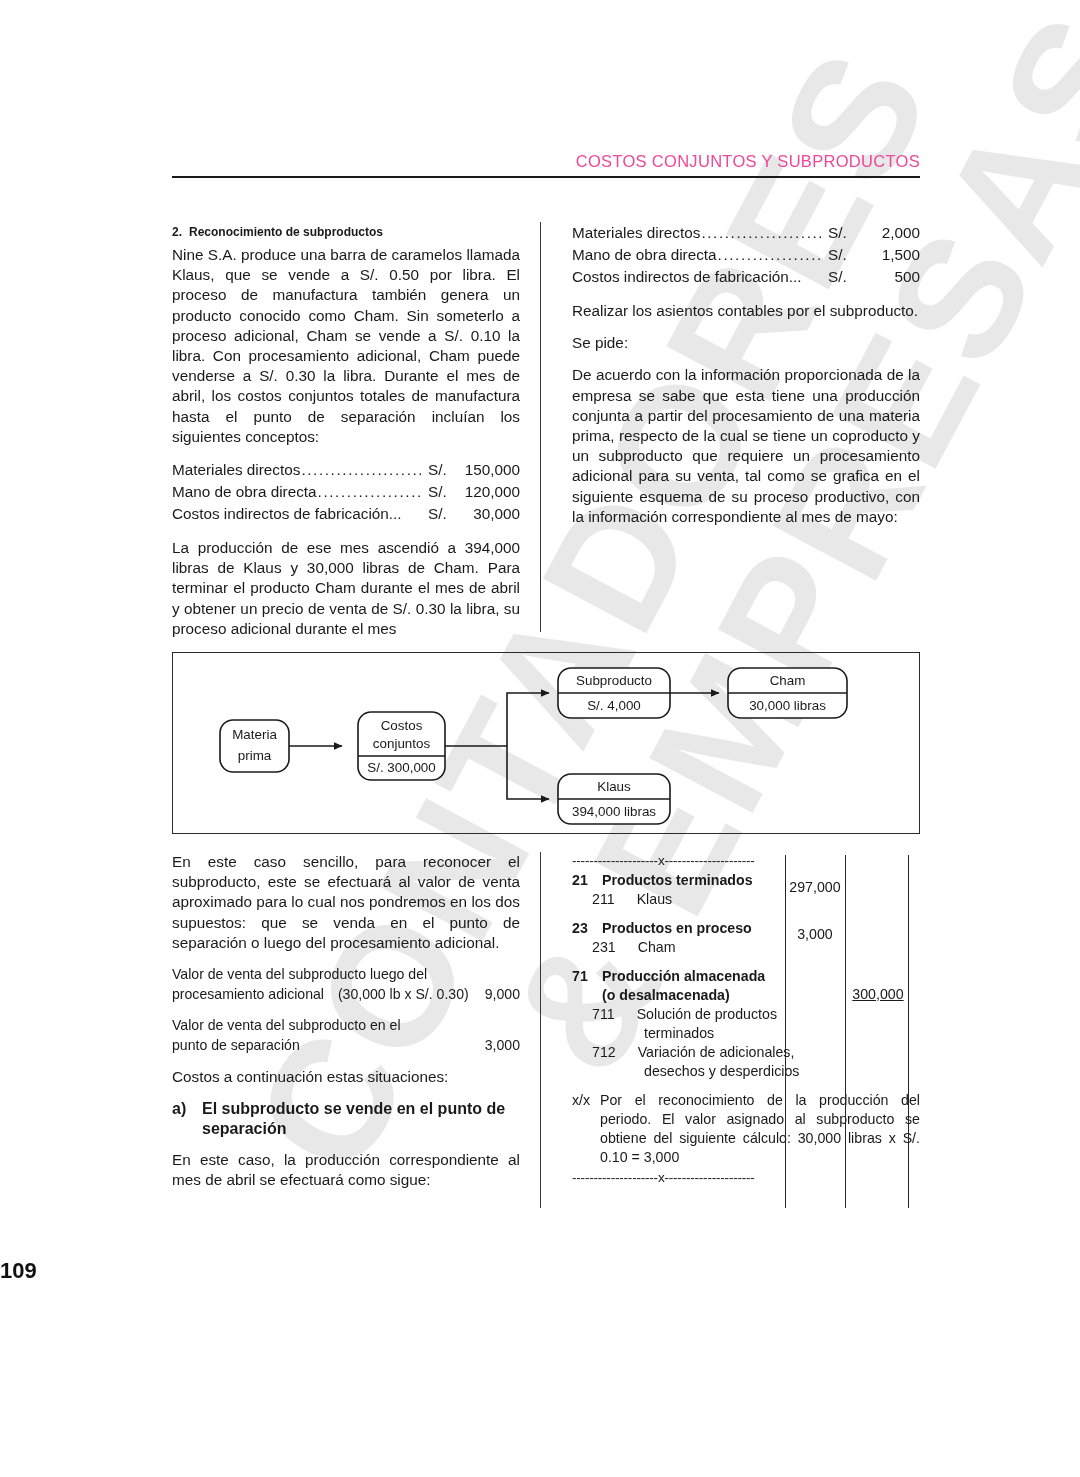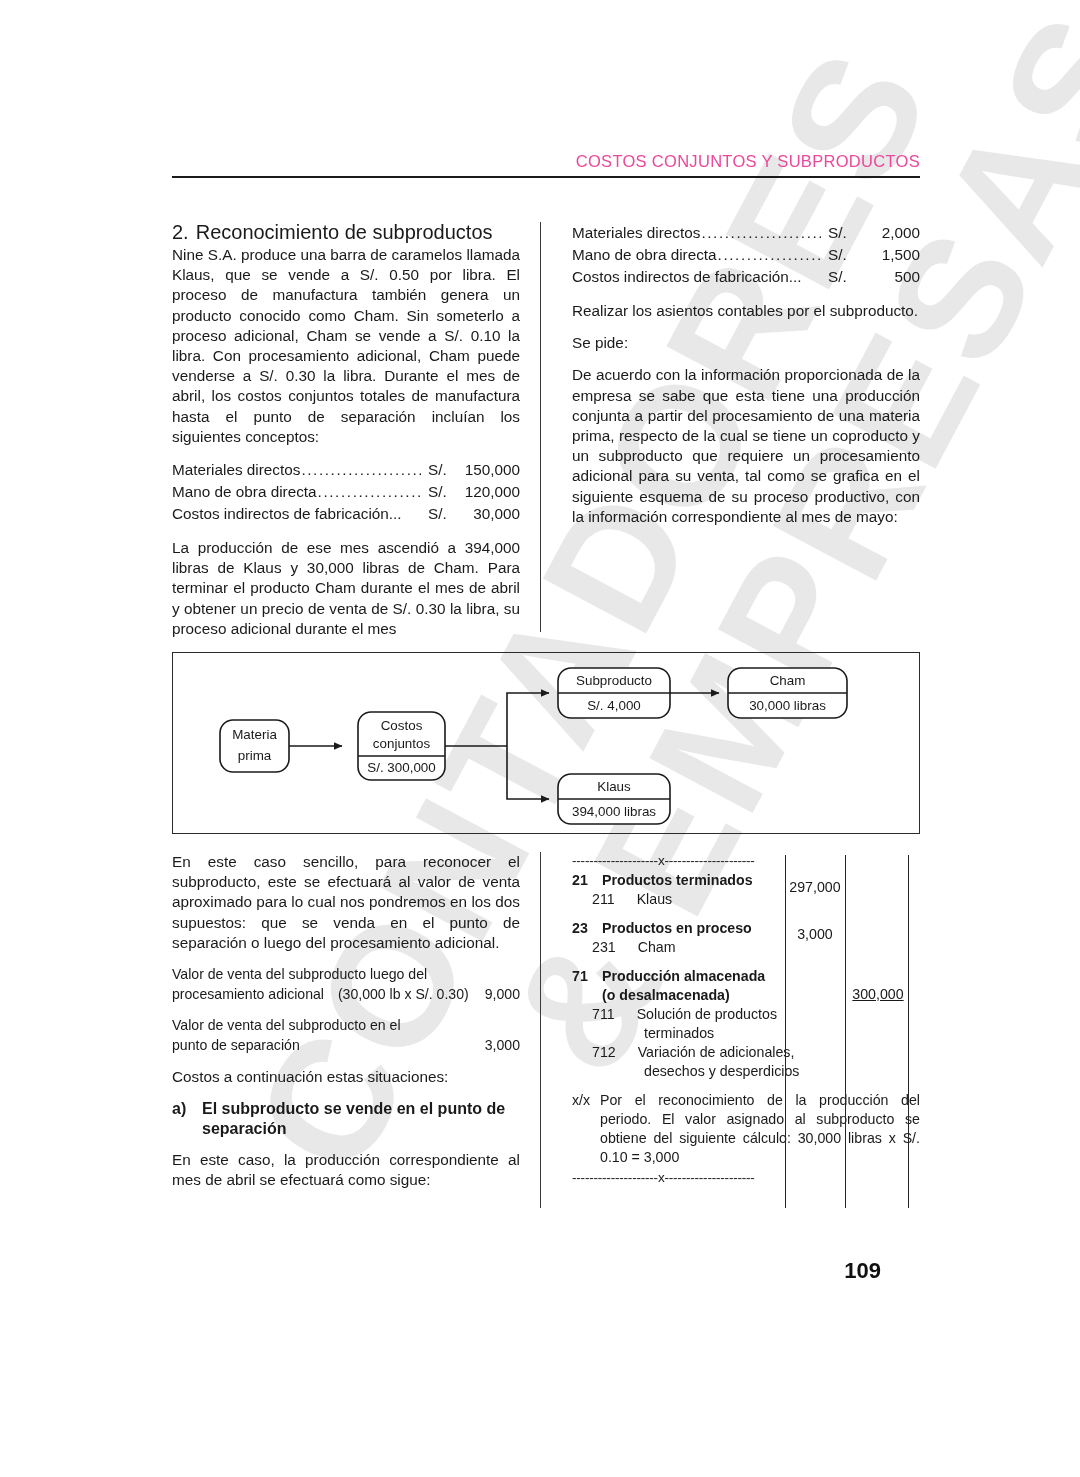--- a/index.html
+++ b/index.html
@@ -83,22 +83,22 @@
     line-height: 20.2px;
     text-align: justify;
     text-justify: inter-word;
     hyphens: manual;
   }
   p.body.nogap { margin-bottom: 0; }
   p.noj { text-align: left; }
 
   h3.sec-head {
     margin: 0 0 3px 0;
-    font-size: 20px;
-    font-weight: normal;
+    font-size: 12px;
+    font-weight: bold;
     line-height: 20px;
   }
   h3.sec-head .num { margin-right: 7px; }
 
   h3.sub-head {
     margin: 0 0 9px 0;
     font-size: 16px;
     font-weight: bold;
     line-height: 20px;
   }
@@ -233,21 +233,21 @@
     width: 56px;
     text-align: center;
     font-size: 14.2px;
     line-height: 19px;
   }
 
   
   #folio {
     position: absolute;
     left: 0; top: 1258px; width: 881px;
-    text-align: right;
+    text-align: left;
     font-size: 22px;
     font-weight: bold;
     color: #111;
   }
 </style>
 </head>
 <body>
 
 <div id="watermark">
   <div class="wm-line wm-a">CONTADORES</div>

